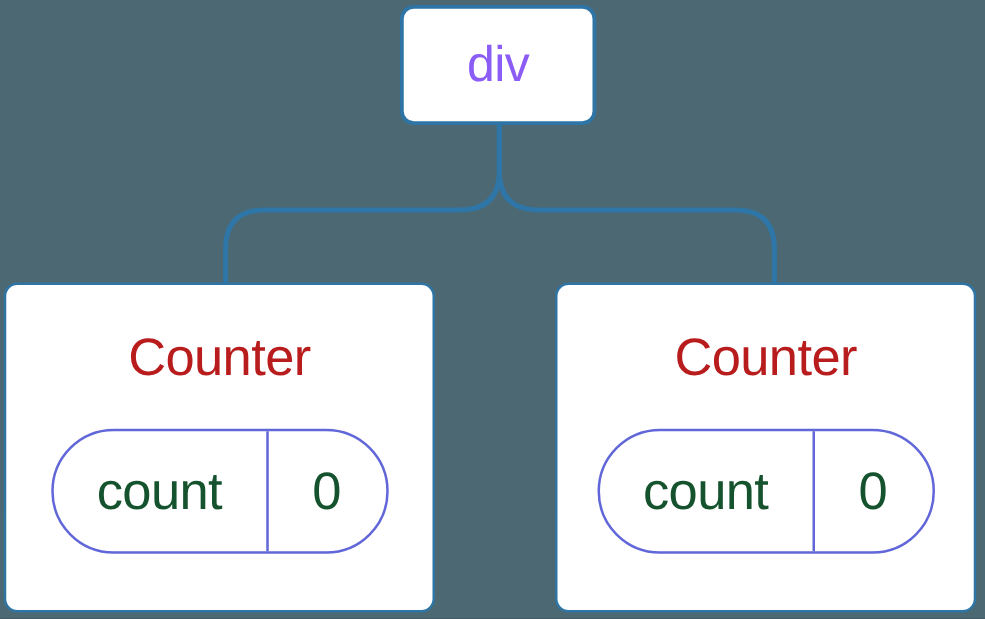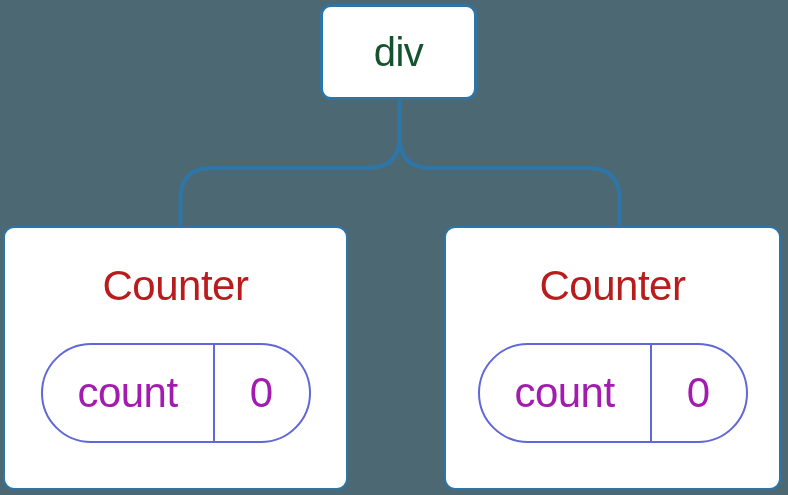--- a/index.html
+++ b/index.html
@@ -35,21 +35,21 @@
     height: 96px;
     box-sizing: border-box;
     background: #ffffff;
     border: 3px solid #2E75A6;
     border-radius: 11px;
     display: flex;
     align-items: center;
     justify-content: center;
     font-size: 40px;
     font-weight: 500;
-    color: #14532d;
+    color: #8b5cf6;
     letter-spacing: -0.5px;
   }
   .card {
     position: absolute;
     top: 226px;
     height: 264px;
     box-sizing: border-box;
     background: #ffffff;
     border: 2.5px solid #2E75A6;
     border-radius: 11px;
@@ -69,21 +69,21 @@
   }
   .state-pill {
     margin-top: 33px;
     width: 270px;
     height: 100px;
     box-sizing: border-box;
     border: 2px solid #6167D8;
     border-radius: 52px;
     display: flex;
     align-items: stretch;
-    color: #a21caf;
+    color: #14532d;
     background: #ffffff;
   }
   .pill-key {
     width: 170px;
     display: flex;
     align-items: center;
     justify-content: center;
     font-size: 42px;
     letter-spacing: -0.5px;
   }

